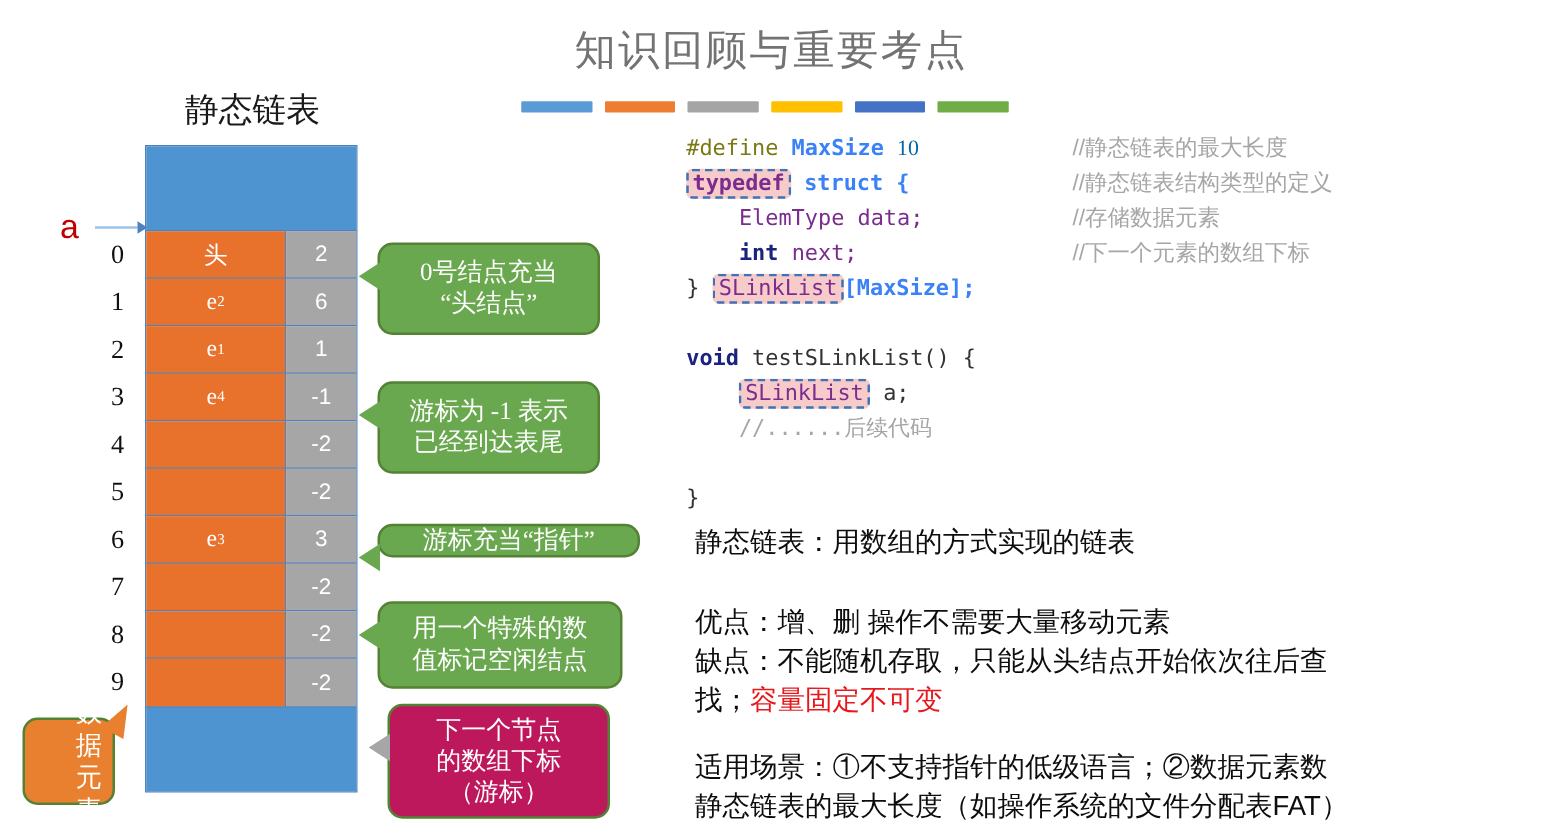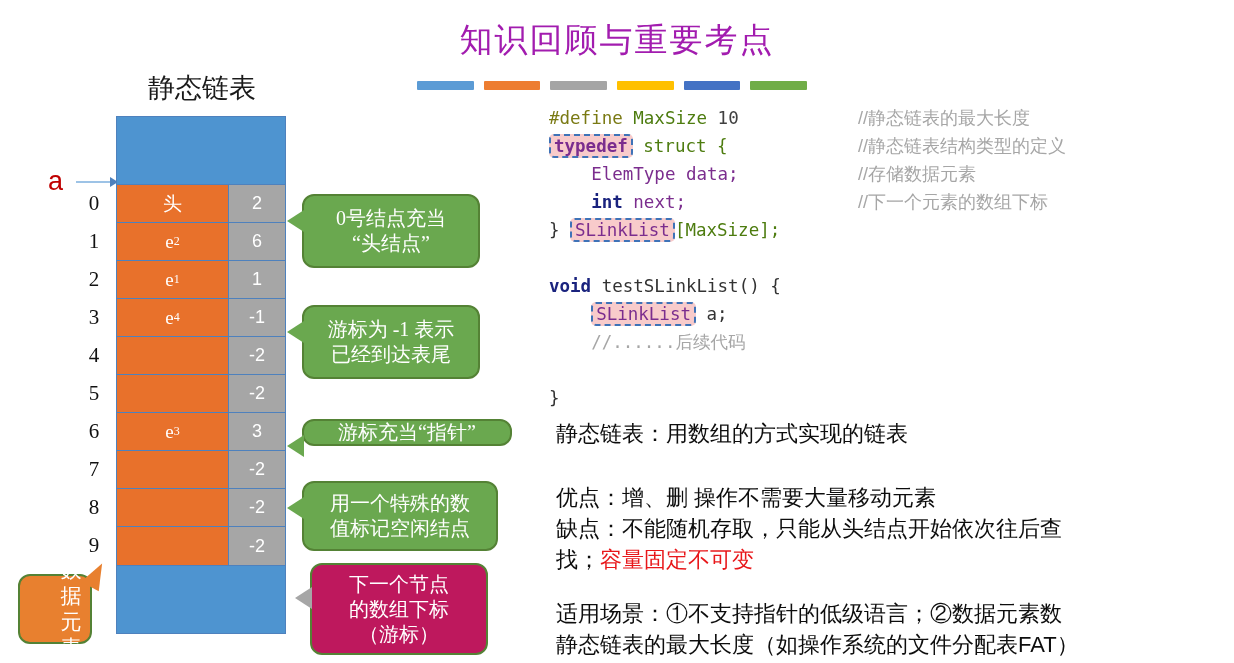--- a/index.html
+++ b/index.html
@@ -18,21 +18,21 @@
 
   
   #title {
     position: absolute;
     left: 0;
     top: 18px;
     width: 1234px;
     text-align: center;
     font-family: "Liberation Serif", serif;
     font-size: 33px;
-    color: #a21caf;
+    color: #737373;
     letter-spacing: 2px;
   }
   #title-bars {
     position: absolute;
     left: 417px;
     top: 81px;
     width: 390px;
     height: 9px;
     display: flex;
     gap: 10px;
@@ -190,22 +190,22 @@
   #code {
     position: absolute;
     left: 549px;
     top: 104px;
     font-family: "DejaVu Sans Mono", monospace;
     font-size: 17.5px;
     line-height: 28px;
     white-space: pre;
   }
   .k-define { color: #7A7A14; }
-  .k-green  { color: #4d7c0f; font-weight: normal; }
-  .k-num    { color: #404040; }
+  .k-green  { color: #3b82f6; font-weight: bold; }
+  .k-num    { color: #0369a1; font-family: Liberation Serif, serif; }
   .k-purple { color: #7B2D8E; }
   .k-blue   { color: #1A237E; font-weight: bold; }
   .k-plain  { color: #333333; }
   .k-comment{ color: #A6A6A6; }
   .hl {
     background: #F8CBCB;
     border: 2px dashed #3E73B8;
     border-radius: 5px;
     padding: 0 3px;
     color: #7B2D8E;

